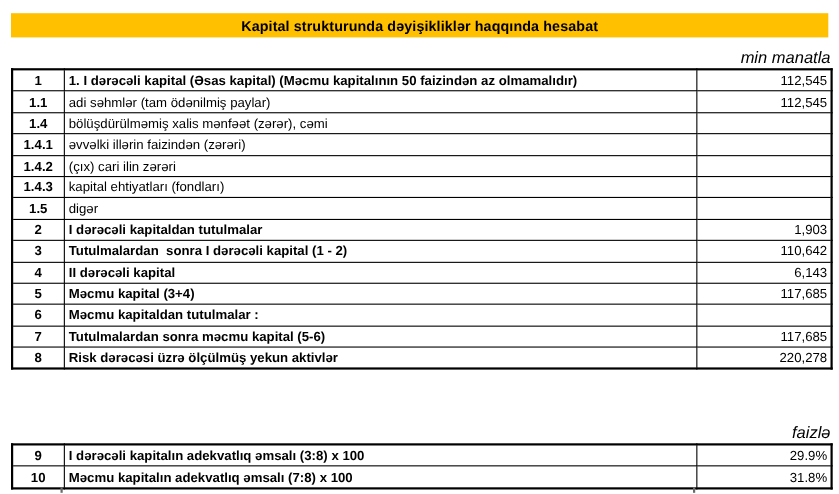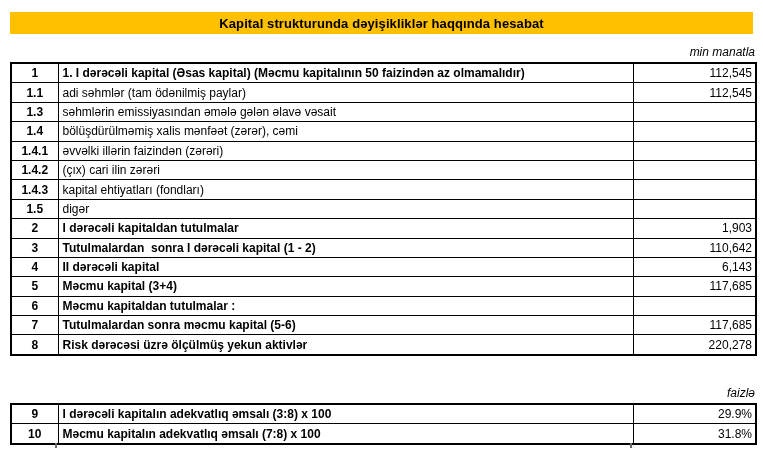--- a/index.html
+++ b/index.html
@@ -26,21 +26,21 @@
   .title-text {
     font-weight: bold;
     font-size: 13px;
     letter-spacing: 0.1px;
     white-space: pre;
   }
   .unit-note {
     position: absolute;
     right: 8px;
     font-style: italic;
-    font-size: 12px;
+    font-size: 15px;
     line-height: 15px;
     white-space: pre;
   }
   #note-top { top: 45px; }
   #note-bottom { top: 386px; text-align: center; }
   table.report-table {
     position: absolute;
     left: 10px;
     width: 745px;
     border-collapse: collapse;
@@ -105,25 +105,20 @@
     <td class="col-no">1</td>
     <td class="col-label">1. I dərəcəli kapital (Əsas kapital) (Məcmu kapitalının 50 faizindən az olmamalıdır)</td>
     <td class="col-value">112,545</td>
   </tr>
         <tr>
     <td class="col-no">1.1</td>
     <td class="col-label">adi səhmlər (tam ödənilmiş paylar)</td>
     <td class="col-value">112,545</td>
   </tr>
         <tr>
-    <td class="col-no">1.3</td>
-    <td class="col-label">səhmlərin emissiyasından əmələ gələn əlavə vəsait</td>
-    <td class="col-value"></td>
-  </tr>
-        <tr>
     <td class="col-no">1.4</td>
     <td class="col-label">bölüşdürülməmiş xalis mənfəət (zərər), cəmi</td>
     <td class="col-value"></td>
   </tr>
         <tr>
     <td class="col-no">1.4.1</td>
     <td class="col-label">əvvəlki illərin faizindən (zərəri)</td>
     <td class="col-value"></td>
   </tr>
         <tr>

